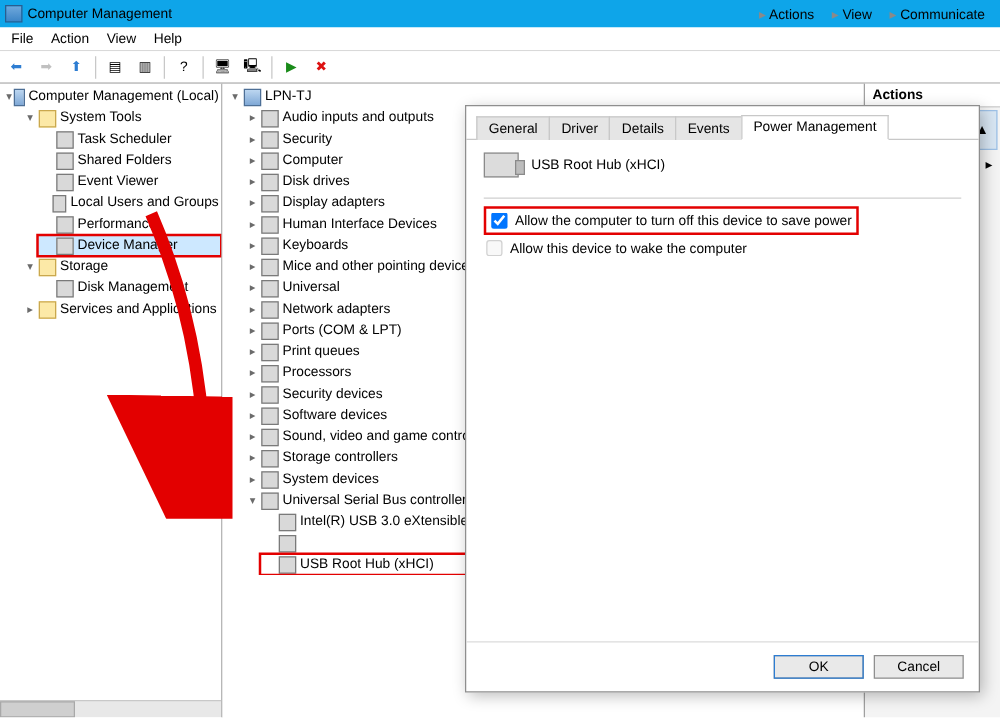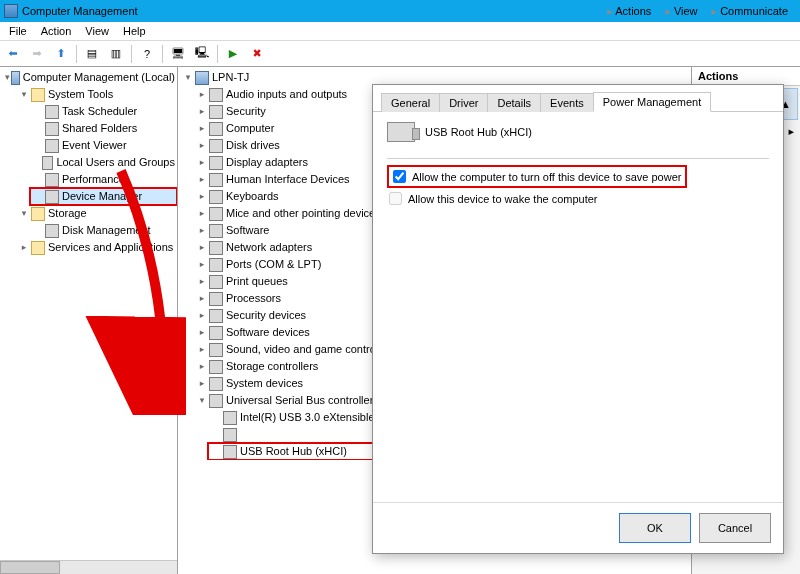--- a/index.html
+++ b/index.html
@@ -53,21 +53,21 @@
 .dlg-body{flex:1;padding:10px 14px}
 .dev-head{display:flex;align-items:center;gap:10px;margin-bottom:16px}
 .usb-ic{width:28px;height:20px;background:#dcdcdc;border:1px solid #8a8a8a;position:relative}
 .usb-ic::after{content:"";position:absolute;right:-6px;top:5px;width:6px;height:10px;background:#bdbdbd;border:1px solid #8a8a8a}
 .divline{height:1px;background:#d0d0d0;margin-bottom:6px}
 .chk{display:flex;align-items:flex-end;gap:6px;padding:2px 2px}
 .chk input{width:13px;height:13px}
 .chk.dis{color:#9a9a9a}
 .chkwrap{border:2px solid #e30000;padding:1px 2px;margin-bottom:2px;width:max-content}
 .dlg-ftr{display:flex;justify-content:flex-end;gap:8px;padding:10px 12px;border-top:1px solid #dcdcdc}
-.wbtn{min-width:72px;height:30px;border:1px solid #8f8f8f;background:#e9e9e9;display:flex;align-items:center;justify-content:center;padding:0 16px}
+.wbtn{min-width:72px;height:19px;border:1px solid #8f8f8f;background:#e9e9e9;display:flex;align-items:center;justify-content:center;padding:0 16px}
 .wbtn.primary{outline:1px solid #2d7dd2;outline-offset:-1px}
 
 
 .arrow{position:absolute;left:66px;top:165px;width:120px;height:250px;pointer-events:none}
 
 
 .g-back{color:#2d7dd2}.g-fwd{color:#c0c0c0}.g-up{color:#2d7dd2}
 .g-refresh{color:#1a8b1a}.g-stop{color:#d11}
 </style>
 </head>
@@ -259,21 +259,21 @@
             <div class="row">
               <span class="tw">▸</span>
               <span class="ic dev"></span>
               <span class="lbl">Mice and other pointing devices</span>
             </div>
           </li>
           <li>
             <div class="row">
               <span class="tw">▸</span>
               <span class="ic dev"></span>
-              <span class="lbl">Software</span>
+              <span class="lbl">Universal</span>
             </div>
           </li>
           <li>
             <div class="row">
               <span class="tw">▸</span>
               <span class="ic dev"></span>
               <span class="lbl">Network adapters</span>
             </div>
           </li>
           <li>

